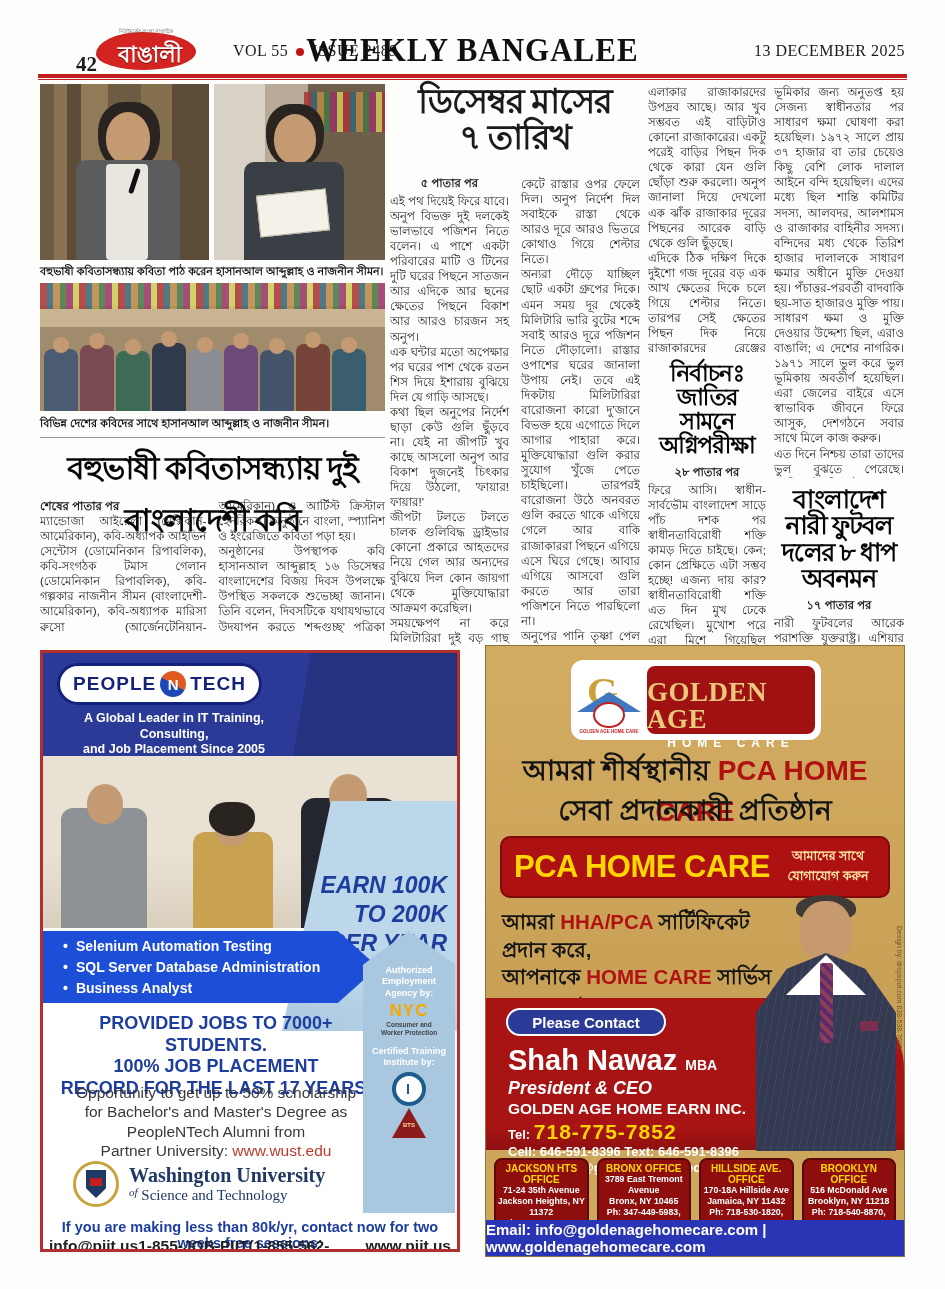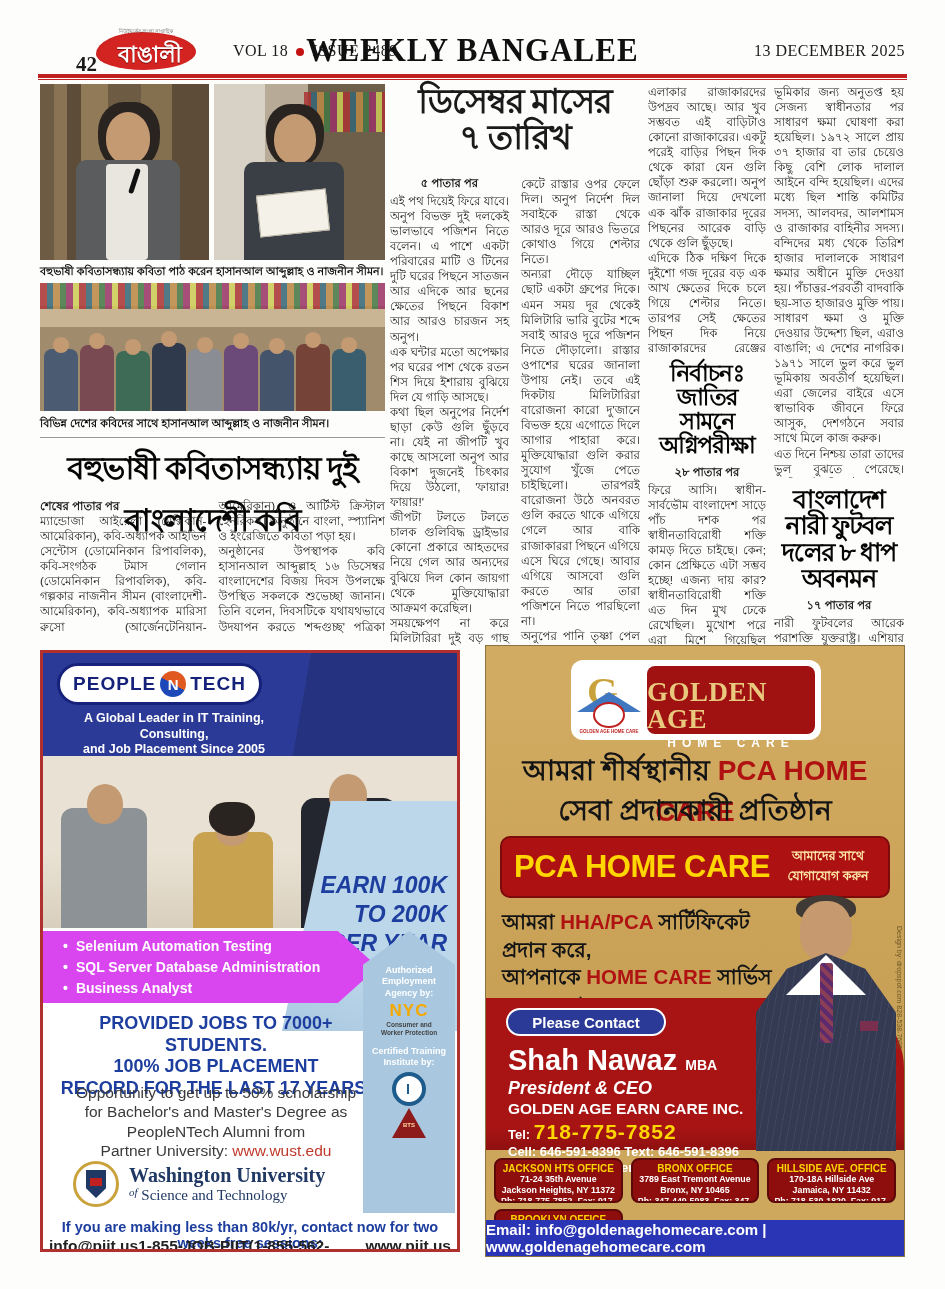--- a/index.html
+++ b/index.html
@@ -61,21 +61,21 @@
   .pnt { left:40px; top:650px; width:420px; height:602px; border:3px solid #b03030; background:#fff; }
   .pnt-top { position:absolute; left:0; top:0; width:100%; height:103px; background:linear-gradient(100deg,#2b3a96 0 62%,#24327f 62% 100%); }
   .pnt-pill { position:absolute; left:14px; top:10px; width:205px; height:42px; background:#fff; border:3px solid #16227a; border-radius:22px; display:flex; align-items:center; justify-content:center; gap:4px; box-shadow:0 0 0 2px #fff inset; }
   .pnt-pill .t { font:bold 19px "Liberation Sans", sans-serif; color:#16227a; letter-spacing:1px; }
   .pnt-n { width:26px; height:26px; border-radius:50%; background:conic-gradient(#e05a20 0 120deg,#1d49b8 120deg 300deg,#e05a20 300deg 360deg); display:flex; align-items:center; justify-content:center; color:#fff; font:bold 15px "Liberation Sans", sans-serif; }
   .pnt-tagline { position:absolute; left:6px; top:58px; width:250px; text-align:center; color:#fff; font:bold 12.5px "Liberation Sans", sans-serif; line-height:1.25; }
   .pnt-photo { position:absolute; left:0; top:103px; width:100%; height:172px; background:linear-gradient(180deg,#e9e2d4 0 55%,#d9cfbd 100%); }
   .pnt-photo .p { position:absolute; bottom:0; }
   .pnt-bluecorner { position:absolute; right:0; top:45px; width:175px; height:230px; background:linear-gradient(200deg,#bcd6ea 0 70%,#a9c8e0 100%); clip-path:polygon(100% 0,100% 100%,0 100%,28% 0); }
   .pnt-earn { position:absolute; right:10px; top:115px; width:160px; text-align:right; font:bold italic 23px "Liberation Sans", sans-serif; color:#1d3e9e; line-height:1.25; }
-  .pnt-courses { position:absolute; left:0px; top:278px; width:335px; height:72px; background:#d946ef; clip-path:polygon(0 0,88% 0,100% 50%,88% 100%,0 100%); border-radius:0 0 0 0; display:flex; align-items:center; }
+  .pnt-courses { position:absolute; left:0px; top:278px; width:335px; height:72px; background:#1d4ed8; clip-path:polygon(0 0,88% 0,100% 50%,88% 100%,0 100%); border-radius:0 0 0 0; display:flex; align-items:center; }
   .pnt-courses ul { list-style:none; padding-left:20px; }
   .pnt-courses li { color:#fff; font:bold 14px "Liberation Sans", sans-serif; line-height:1.5; }
   .pnt-courses li:before { content:"•"; margin-right:8px; }
   .pnt-provided { position:absolute; left:8px; top:360px; width:330px; text-align:center; font:bold 18px "Liberation Sans", sans-serif; color:#1d3e9e; line-height:1.2; }
   .pnt-sch { position:absolute; left:8px; top:430px; width:330px; text-align:center; font:15.5px "Liberation Sans", sans-serif; color:#3a3a3a; line-height:1.25; }
   .pnt-sch .link { color:#c0392b; font-weight:normal; }
   .pnt-wust { position:absolute; left:30px; top:508px; width:300px; display:flex; align-items:center; gap:10px; }
   .wust-seal { width:46px; height:46px; border-radius:50%; border:3px solid #c9a23c; background:#fff; position:relative; flex:0 0 auto; }
   .wust-seal:before { content:""; position:absolute; inset:6px 10px; background:#1f3864; clip-path:polygon(0 0,100% 0,100% 65%,50% 100%,0 65%); }
   .wust-seal:after { content:""; position:absolute; left:14px; right:14px; top:14px; height:8px; background:#c02020; }
@@ -124,40 +124,40 @@
   .ga-tel .big { color:#ffd600; font-size:21px; letter-spacing:1px; }
   .ga-cell { position:absolute; left:22px; top:146px; color:#fff; font:bold 13px "Liberation Sans", sans-serif; }
   .ga-mail { position:absolute; left:22px; top:162px; color:#fff; font:bold 13px "Liberation Sans", sans-serif; }
   .ga-man { position:absolute; right:8px; top:255px; width:140px; height:250px; z-index:3; }
   .ga-man .hd { position:absolute; left:44px; top:0; width:52px; height:60px; background:#c69a6e; border-radius:46% 46% 42% 42%; }
   .ga-man .hr { position:absolute; left:40px; top:-6px; width:60px; height:26px; background:#3f3a36; border-radius:50% 50% 40% 40%; }
   .ga-man .sh { position:absolute; left:30px; top:54px; width:80px; height:40px; background:#fff; clip-path:polygon(0 100%,50% 0,100% 100%); }
   .ga-man .tie { position:absolute; left:64px; top:62px; width:13px; height:80px; background:repeating-linear-gradient(45deg,#5d2a6e 0 4px,#8a3f57 4px 8px); border-radius:3px; }
   .ga-man .suit { position:absolute; left:0; top:52px; width:140px; height:198px; background:repeating-linear-gradient(100deg,#343a52 0 6px,#3e4560 6px 7px); clip-path:polygon(50% 0,78% 8%,100% 30%,100% 100%,0 100%,0 30%,22% 8%); }
   .ga-man .pk { position:absolute; left:104px; top:120px; width:18px; height:10px; background:#7a2f4f; }
-  .ga-offices { position:absolute; left:8px; right:8px; top:512px; height:96px; display:grid; grid-template-columns:1fr 1fr 1fr; gap:6px 8px; }
+  .ga-offices { position:absolute; left:8px; right:8px; top:512px; height:96px; display:grid; grid-template-columns:1fr 1fr 1fr 1fr; gap:6px 8px; }
   .ga-office { background:#8e0e0e; border:2px solid #5d0808; border-radius:8px; text-align:center; padding-top:3px; overflow:hidden; }
   .ga-office .ot { color:#ffd600; font:bold 10px "Liberation Sans", sans-serif; }
   .ga-office .ol { color:#fff; font:bold 8.8px "Liberation Sans", sans-serif; line-height:1.25; }
   .ga-blue { position:absolute; left:0; right:0; bottom:0; height:36px; background:#2a35b5; display:flex; align-items:center; justify-content:center; color:#fff; font:bold 15px "Liberation Sans", sans-serif; }
   .ga-credit { position:absolute; right:1px; top:280px; writing-mode:vertical-rl; font:7px "Liberation Sans", sans-serif; color:#6b5526; }
 </style>
 </head>
 <body>
 
 <div class="page">
 
   <div class="hdr">
     <div class="pageno">42</div>
     <div class="logo">
       <div class="blob"></div>
       <div class="tag">নিউইয়র্কের বাংলা সাপ্তাহিক</div>
       <div class="bn">বাঙালী</div>
     </div>
-    <div class="volline"><span>VOL 18</span><span class="voldot"></span><span>ISSUE 2489</span></div>
+    <div class="volline"><span>VOL 55</span><span class="voldot"></span><span>ISSUE 2489</span></div>
     <div class="masthead">WEEKLY BANGALEE</div>
     <div class="dateline">13 DECEMBER 2025</div>
   </div>
   <div class="redrule"></div>
 
   <div class="photo ph1">
     <div class="hair" style="left:58px;top:18px;width:62px;height:70px;"></div>
     <div class="head" style="left:66px;top:28px;width:44px;height:52px;"></div>
     <div class="torso" style="left:36px;top:76px;width:104px;height:100px;background:#5a5c5e;"></div>
     <div class="torso" style="left:66px;top:80px;width:42px;height:96px;background:#e9e6df;border-radius:4px;"></div>
@@ -332,21 +332,21 @@
         <div class="hd"></div>
         <div class="suit"></div>
         <div class="sh"></div>
         <div class="tie"></div>
         <div class="pk"></div>
     </div>
     <div class="ga-red">
       <div class="ga-pill">Please Contact</div>
       <div class="ga-name"><span>Shah Nawaz</span> <span class="mba">MBA</span></div>
       <div class="ga-role">President &amp; CEO</div>
-      <div class="ga-co">GOLDEN AGE EARN CARE INC.</div>
+      <div class="ga-co">GOLDEN AGE HOME EARN INC.</div>
       <div class="ga-tel"><span>Tel:</span> <span class="big">718-775-7852</span></div>
       <div class="ga-cell">Cell: 646-591-8396 Text: 646-591-8396</div>
       <div class="ga-mail">Email: shah@goldenagehomecare.com</div>
     </div>
     <div class="ga-offices">
       <div class="ga-office">
         <div class="ot">JACKSON HTS OFFICE</div>
         <div class="ol">71-24 35th Avenue</div>
         <div class="ol">Jackson Heights, NY 11372</div>
         <div class="ol">Ph: 718-775-7852, Fax: 917-396-4115</div>

